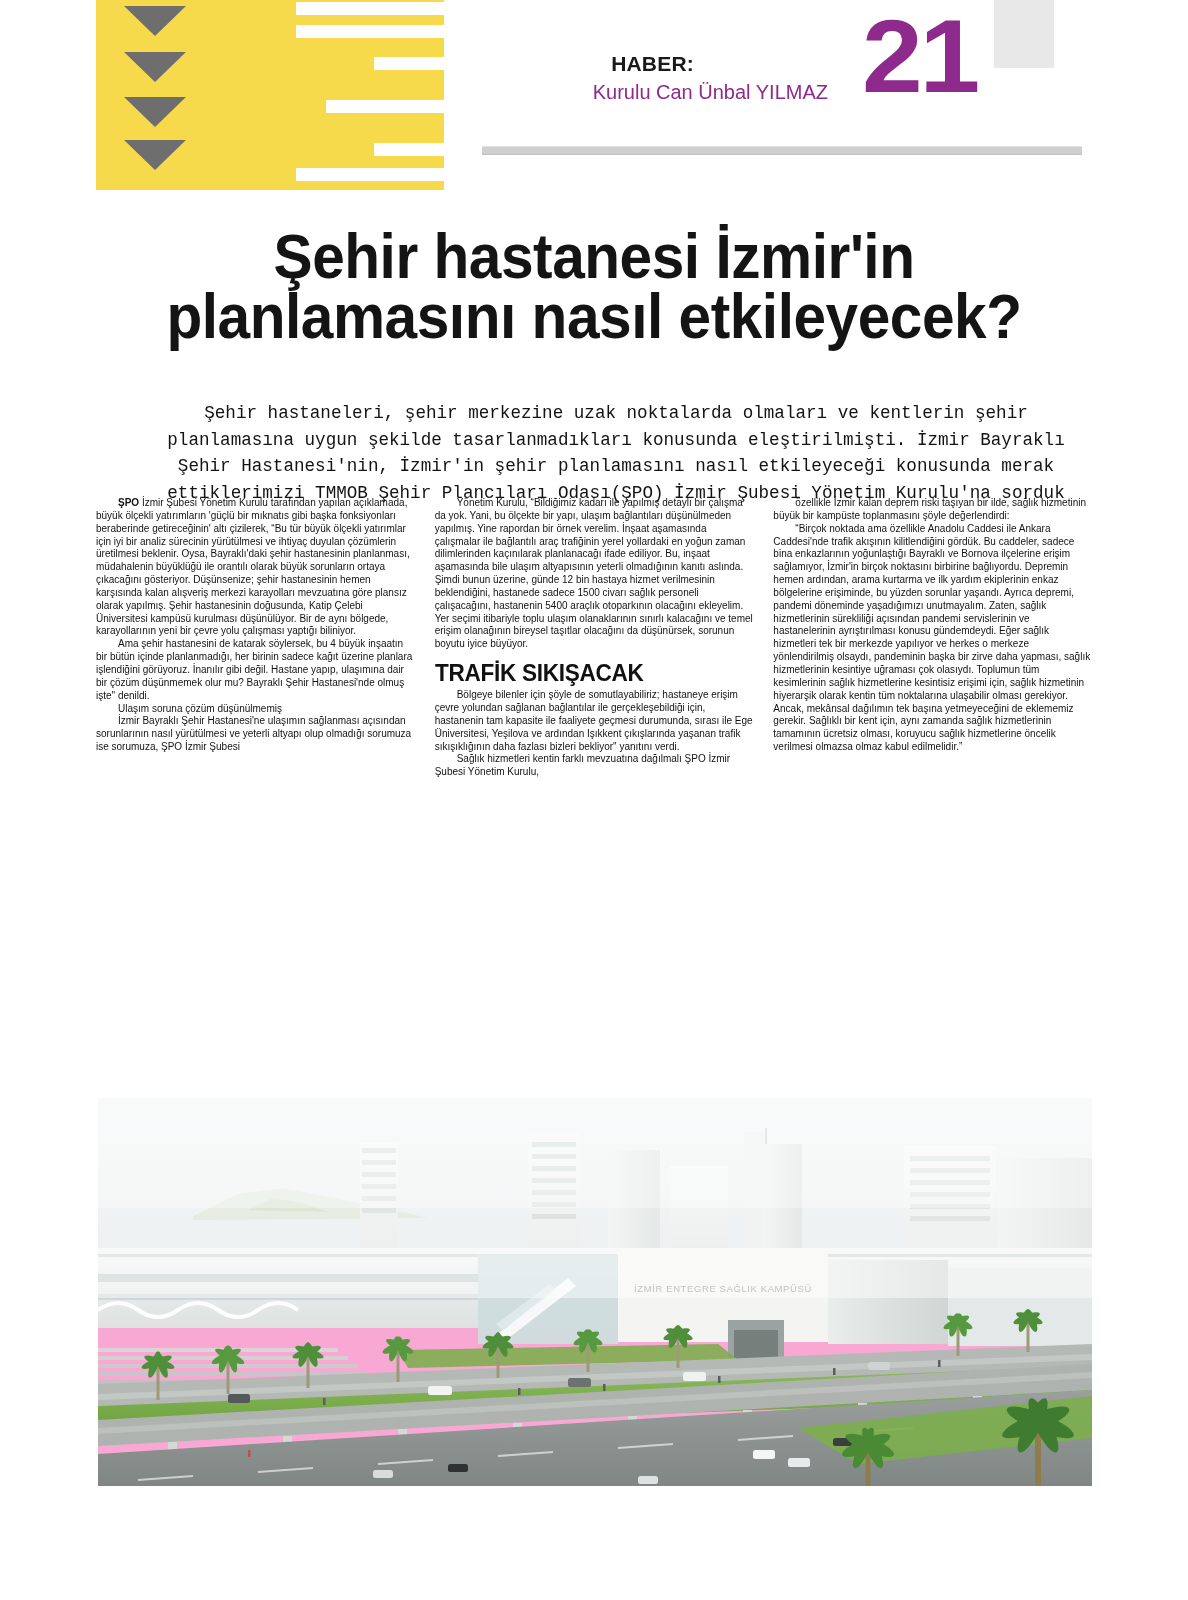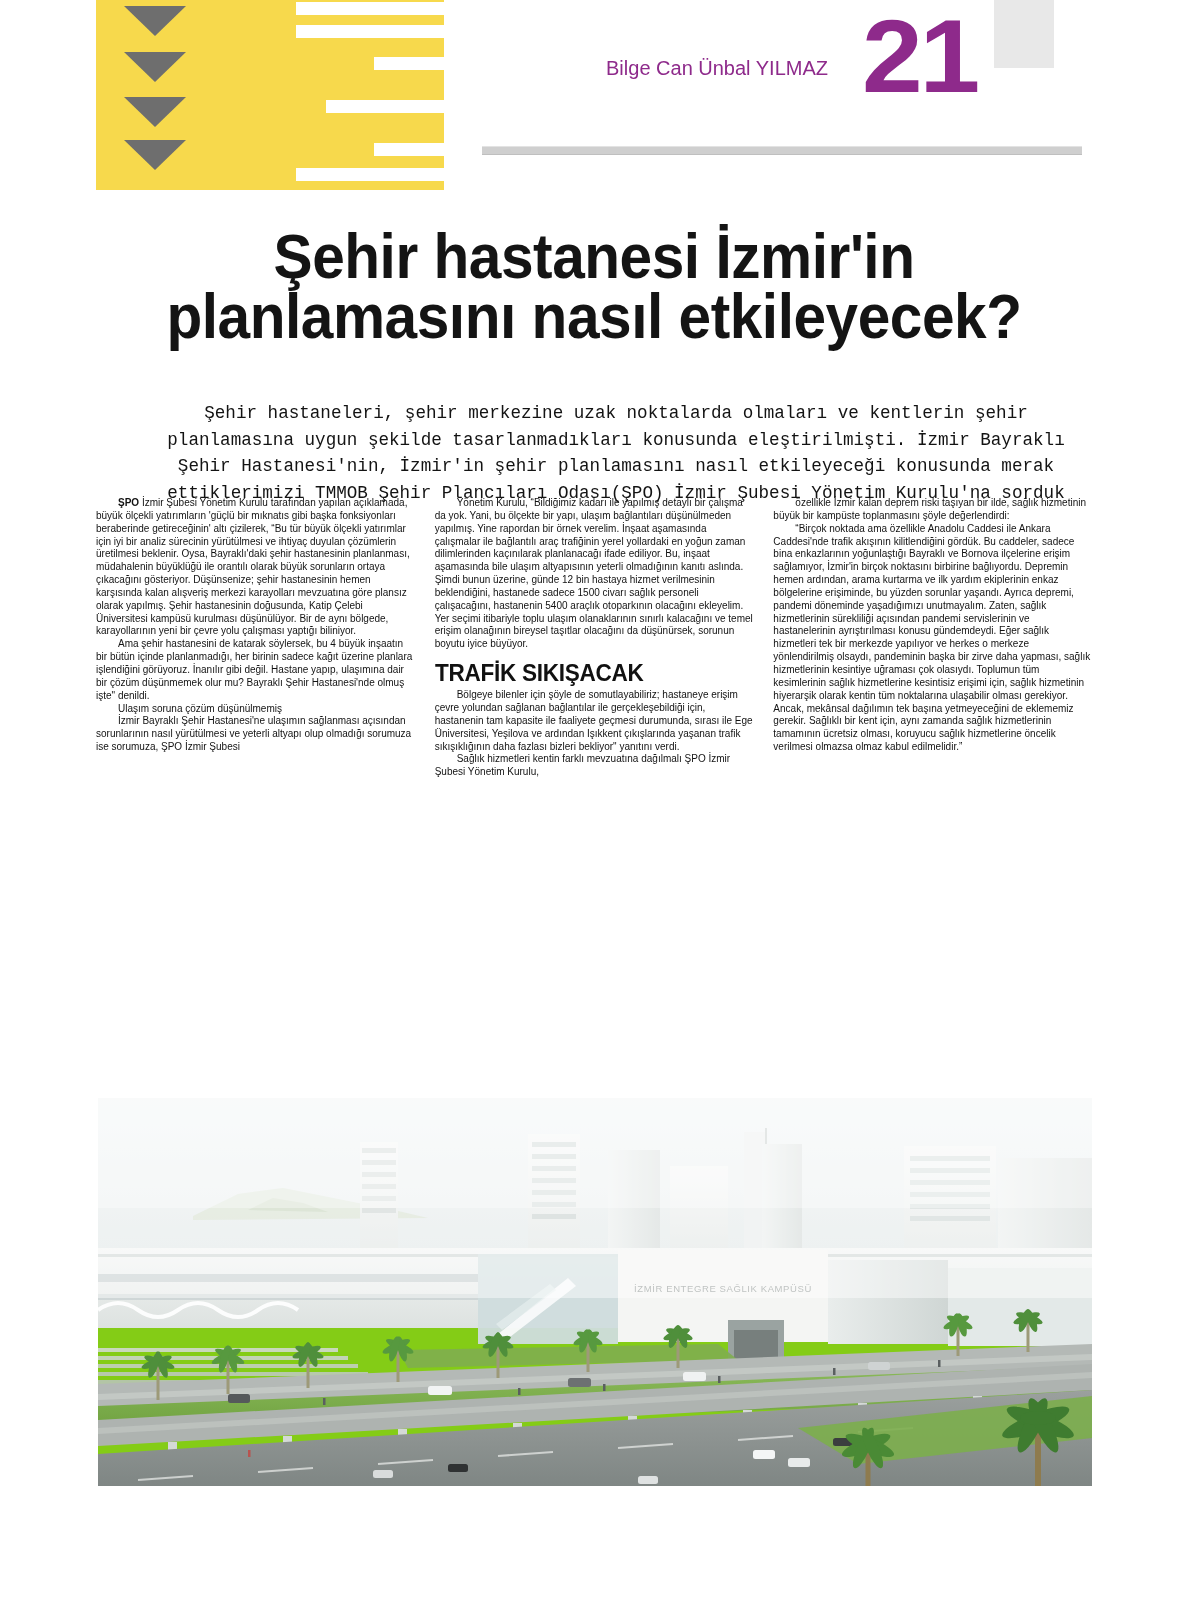--- a/index.html
+++ b/index.html
@@ -112,21 +112,21 @@
     color:#111;
     letter-spacing:-0.3px;
     margin:8px 0 2px 0;
     transform:scaleX(0.94);
     transform-origin:left center;
   }
 
   
   .photo {
     position:absolute; left:98px; top:1098px; width:994px; height:388px;
-    overflow:hidden; background:#84cc16;
+    overflow:hidden; background:#f9a8d4;
   }
   .photo svg { display:block; width:994px; height:388px; }
 </style>
 </head>
 <body>
 
 <div class="header">
 
   <div class="gray-corner"></div>
 
@@ -137,21 +137,22 @@
     <div class="tri t4"></div>
     <div class="wbar wb1"></div>
     <div class="wbar wb2"></div>
     <div class="wbar wb3"></div>
     <div class="wbar wb4"></div>
     <div class="wbar wb5"></div>
     <div class="wbar wb6"></div>
   </div>
 
   <div class="haber-wrap">
-    <div class="haber-author">Bilge Can Ünbal YILMAZ</div>
+    <div class="haber-label">HABER:</div>
+    <div class="haber-author">Kurulu Can Ünbal YILMAZ</div>
   </div>
 
   <div class="page-num">21</div>
 
   <div class="head-rule"></div>
 </div>
 
 <h1 class="title">
   <span class="l1">Şehir hastanesi İzmir'in</span>
   <span class="l2">planlamasını nasıl etkileyecek?</span>

